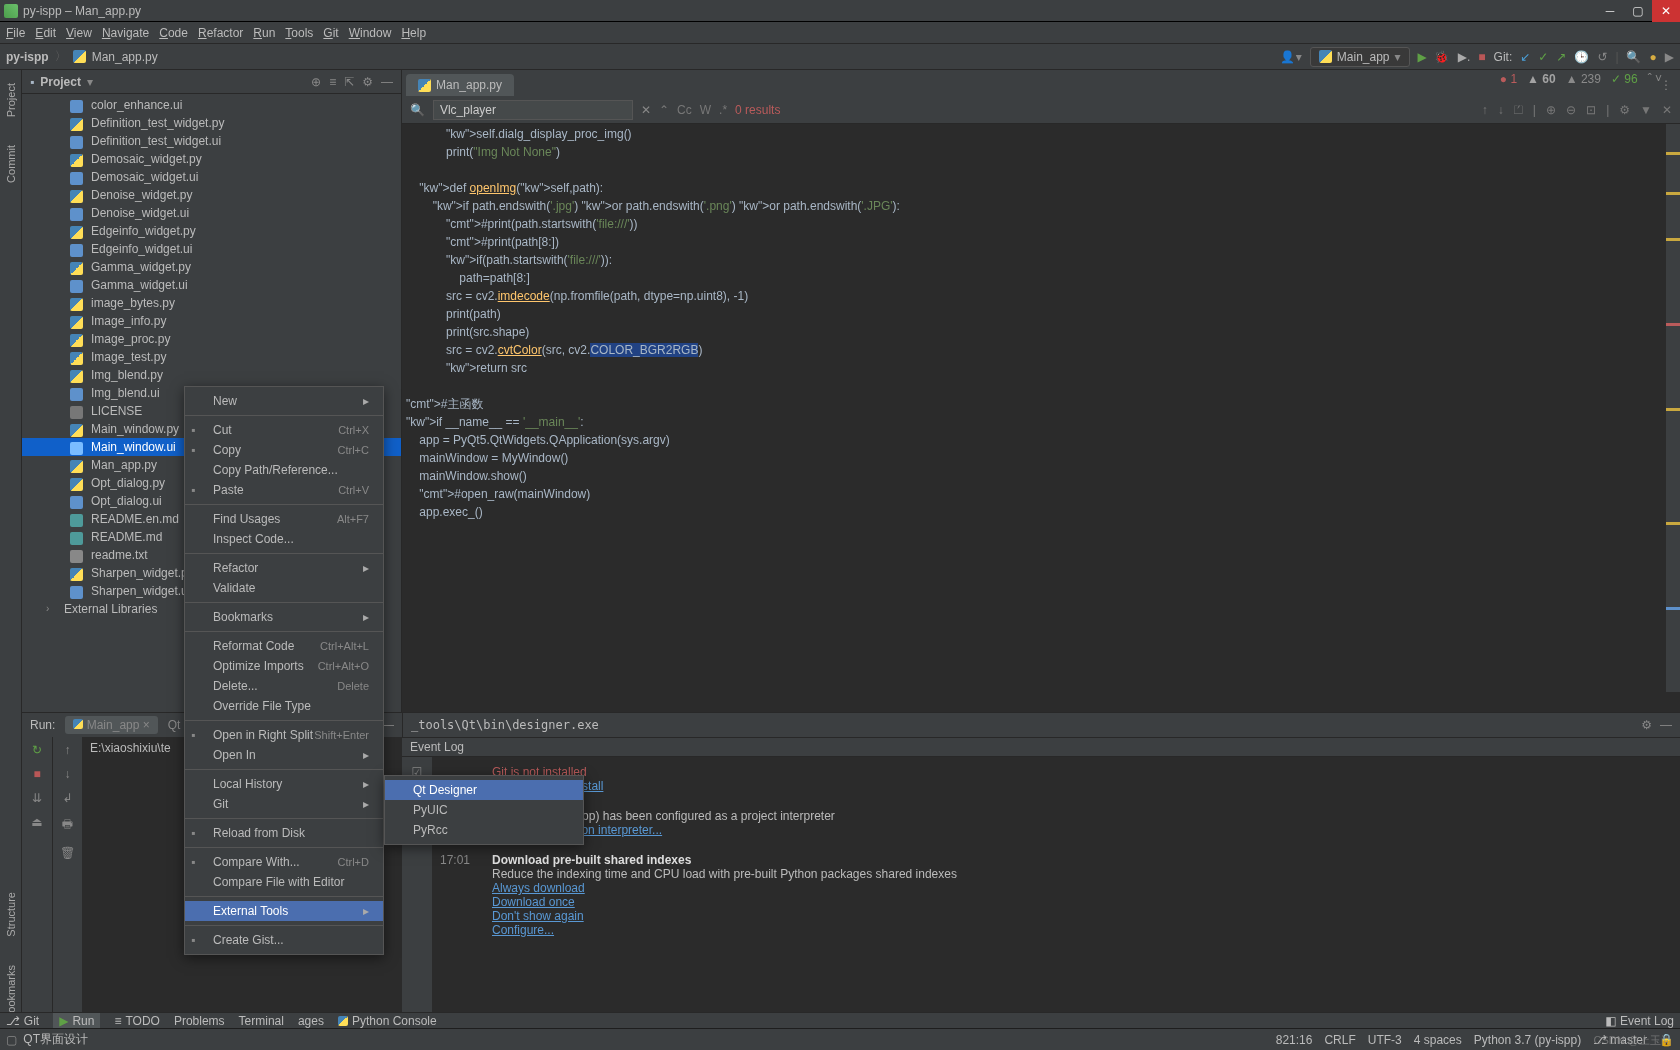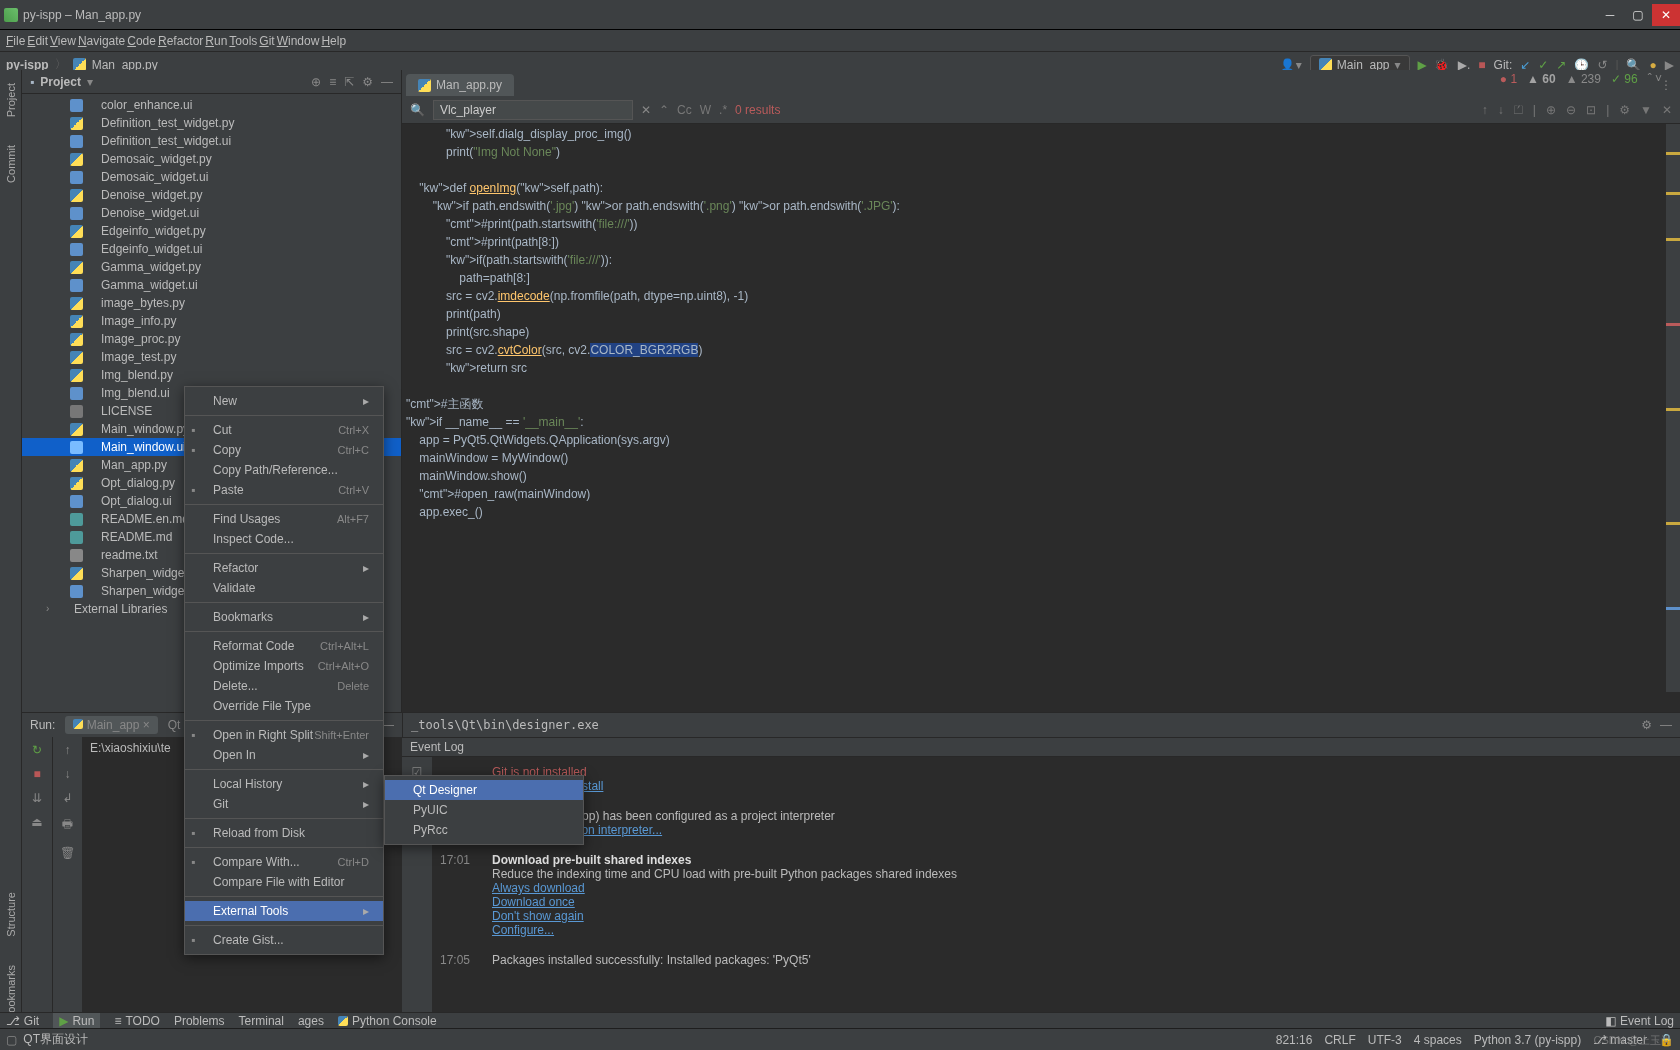--- a/index.html
+++ b/index.html
@@ -1,26 +1,26 @@
 <!DOCTYPE html>
 <html><head>
 <meta charset="utf-8">
 <style>
 * { margin:0; padding:0; box-sizing:border-box; font-family:"Segoe UI",Arial,sans-serif; font-size:12px; }
 body { background:#2b2b2b; color:#bbb; width:1680px; height:1050px; overflow:hidden; position:relative; }
 
 
-.titlebar { background:#3c3f41; height:30px; display:flex; align-items:center; padding-left:4px; border-bottom:1px solid #000; }
+.titlebar { background:#3c3f41; height:22px; display:flex; align-items:center; padding-left:4px; border-bottom:1px solid #000; }
 .titlebar .icon { width:14px; height:14px; background:linear-gradient(45deg,#4c9e4c,#6bbf6b); margin-right:5px; border-radius:2px; }
 .titlebar .buttons { margin-left:auto; display:flex; }
 .titlebar .buttons span { width:28px; height:22px; display:flex; align-items:center; justify-content:center; color:#ddd; }
 .titlebar .buttons .close { background:#c33; color:#fff; }
 
 
-.menubar { background:#3c3f41; height:22px; display:flex; align-items:center; padding:0 6px; gap:2px; border-bottom:1px solid #282828; }
+.menubar { background:#3c3f41; height:22px; display:flex; align-items:center; padding:0 6px; gap:10px; border-bottom:1px solid #282828; }
 .menubar span { cursor:default; }
 
 
 .navrow { background:#3c3f41; height:26px; display:flex; align-items:center; padding:0 6px; border-bottom:1px solid #282828; }
 .navrow .crumb { display:flex; align-items:center; gap:6px; }
 .navrow .crumb .sep { color:#666; }
 .navrow .right { margin-left:auto; display:flex; align-items:center; gap:8px; }
 .run-config { background:#393939; border:1px solid #555; padding:2px 8px; border-radius:3px; display:flex; align-items:center; gap:5px; }
 .play-green { color:#5fa046; }
 .bug { color:#5fa046; }
@@ -36,21 +36,21 @@
 
 
 .main { position:absolute; left:22px; right:0; top:70px; bottom:38px; display:grid; grid-template-columns:380px 1fr; grid-template-rows:1fr 300px; }
 
 
 .project { background:#3c3f41; border-right:1px solid #282828; display:flex; flex-direction:column; overflow:hidden; }
 .project-hdr { height:24px; display:flex; align-items:center; padding:0 8px; gap:6px; border-bottom:1px solid #282828; }
 .project-hdr .title { font-weight:bold; }
 .project-hdr .tools { margin-left:auto; display:flex; gap:8px; color:#888; }
 .tree { flex:1; overflow:auto; padding:2px 0; position:relative; }
-.tree .item { display:flex; align-items:center; padding:1px 0 1px 48px; gap:18px; line-height:16px; white-space:nowrap; }
+.tree .item { display:flex; align-items:flex-end; padding:1px 0 1px 48px; gap:8px; line-height:16px; white-space:nowrap; }
 .tree .item.sel { background:#1060c9; color:#fff; }
 .tree .item.sel .ficon { filter:brightness(1.3); }
 .ficon { width:13px; height:13px; display:inline-block; border-radius:2px; }
 .py { background:linear-gradient(135deg,#4584b6 50%,#ffde57 50%); }
 .ui { background:#5e91cb; }
 .md { background:#4e9a9a; }
 .txt { background:#888; }
 .lic { background:#777; }
 .chev { color:#888; font-size:10px; width:10px; display:inline-block; }
 
@@ -463,26 +463,20 @@
             <div class="time">17:01</div>
             <div>
               <div class="bold">Download pre-built shared indexes</div>
               <div>Reduce the indexing time and CPU load with pre-built Python packages shared indexes</div>
               <div><a>Always download</a></div>
               <div><a>Download once</a></div>
               <div><a>Don't show again</a></div>
               <div><a>Configure...</a></div>
             </div>
           </div>
-          <div class="row">
-            <div class="time">17:05</div>
-            <div>
-              <div>Packages installed successfully: Installed packages: 'PyQt5'</div>
-            </div>
-          </div>
         </div>
     </div>
   </div>
 </div>
 
 <div class="statusbar">
   <span class="tab-btn">⎇ <span>Git</span></span>
   <span class="tab-btn" style="background:#515658;padding:1px 6px">
       <span class="play-green">▶</span> 
       <span>Run</span>

